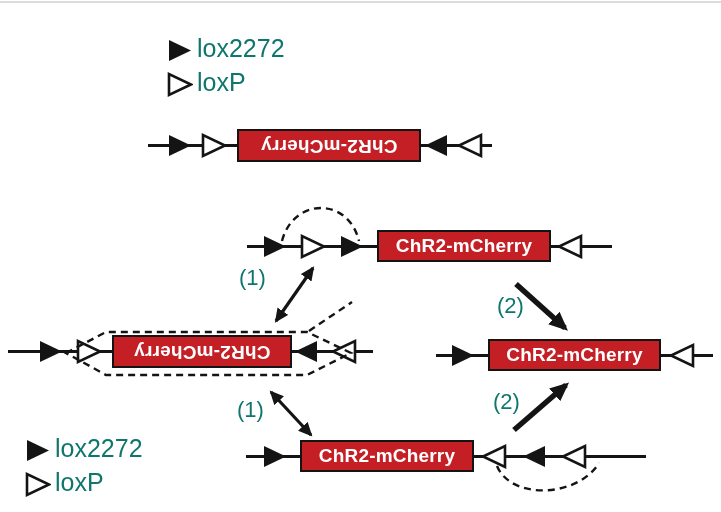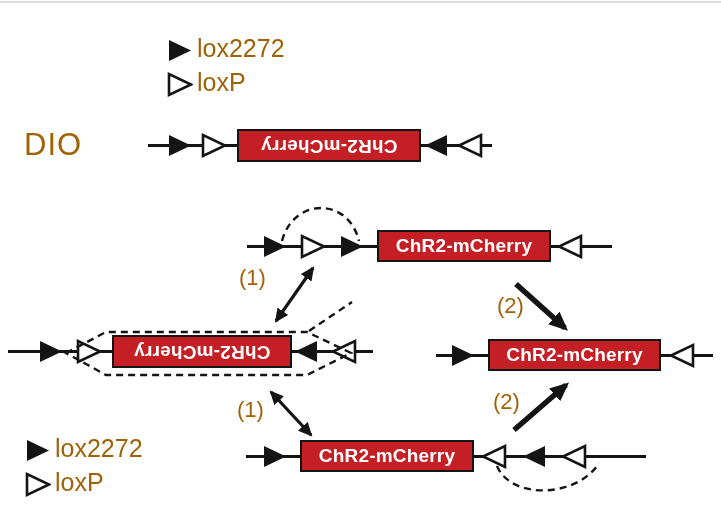--- a/index.html
+++ b/index.html
@@ -10,21 +10,21 @@
   .hairline{position:absolute;left:0;top:1px;width:721px;height:2px;background:#dcdcdc;}
   .construct-line{position:absolute;height:3px;background:#141414;}
   .tri{position:absolute;display:block;}
   .gene-box{
     position:absolute;background:#c51f26;border:2px solid #141414;color:#ffffff;
     display:flex;align-items:center;justify-content:center;
     font-size:19px;font-weight:700;letter-spacing:0.2px;box-sizing:border-box;
     white-space:nowrap;
   }
   .gene-box .inv{transform:rotate(180deg);display:block;}
-  .txt{position:absolute;color:#a16207;}
+  .txt{position:absolute;color:#0f766e;}
   .legend-label{font-size:25px;}
   .dio{font-size:31px;font-weight:500;letter-spacing:1px;}
   .step{font-size:22px;}
   .overlay{position:absolute;left:0;top:0;pointer-events:none;}
   .dash{fill:none;stroke:#141414;stroke-width:2.4;stroke-dasharray:7 5;}
   .arr{stroke:#141414;stroke-width:3.2;}
   .thick{stroke-width:5.5;}
 </style>
 </head>
 <body>
@@ -37,21 +37,20 @@
     <svg class="tri" width="27" height="27" viewBox="0 0 27 27" style="left:166px;top:37px">
       <polygon points="3,3 3,24 25,13.5" fill="#141414"></polygon>
     </svg>
     <div class="txt legend-label" style="left:197px;top:34px">lox2272</div>
     <svg class="tri" width="27" height="27" viewBox="0 0 27 27" style="left:166px;top:71px">
       <polygon points="3,3 3,24 25,13.5" fill="#ffffff" stroke="#141414" stroke-width="2.6"></polygon>
     </svg>
     <div class="txt legend-label" style="left:197px;top:68px">loxP</div>
   </div>
 
-  <div class="txt dio" style="left:24px;top:127px">DIO</div>
 
   <div>
     <div class="construct-line" style="left:148px;top:144px;width:344px"></div>
     <svg class="tri" width="27" height="27" viewBox="0 0 27 27" style="left:166px;top:132px">
         <polygon points="3,3 3,24 25,13.5" fill="#141414"></polygon>
       </svg>
     <svg class="tri" width="27" height="27" viewBox="0 0 27 27" style="left:200px;top:132px">
         <polygon points="3,3 3,24 25,13.5" fill="#ffffff" stroke="#141414" stroke-width="2.6"></polygon>
       </svg>
     <div class="gene-box" style="left:237px;top:129px;width:184px;height:33px">

